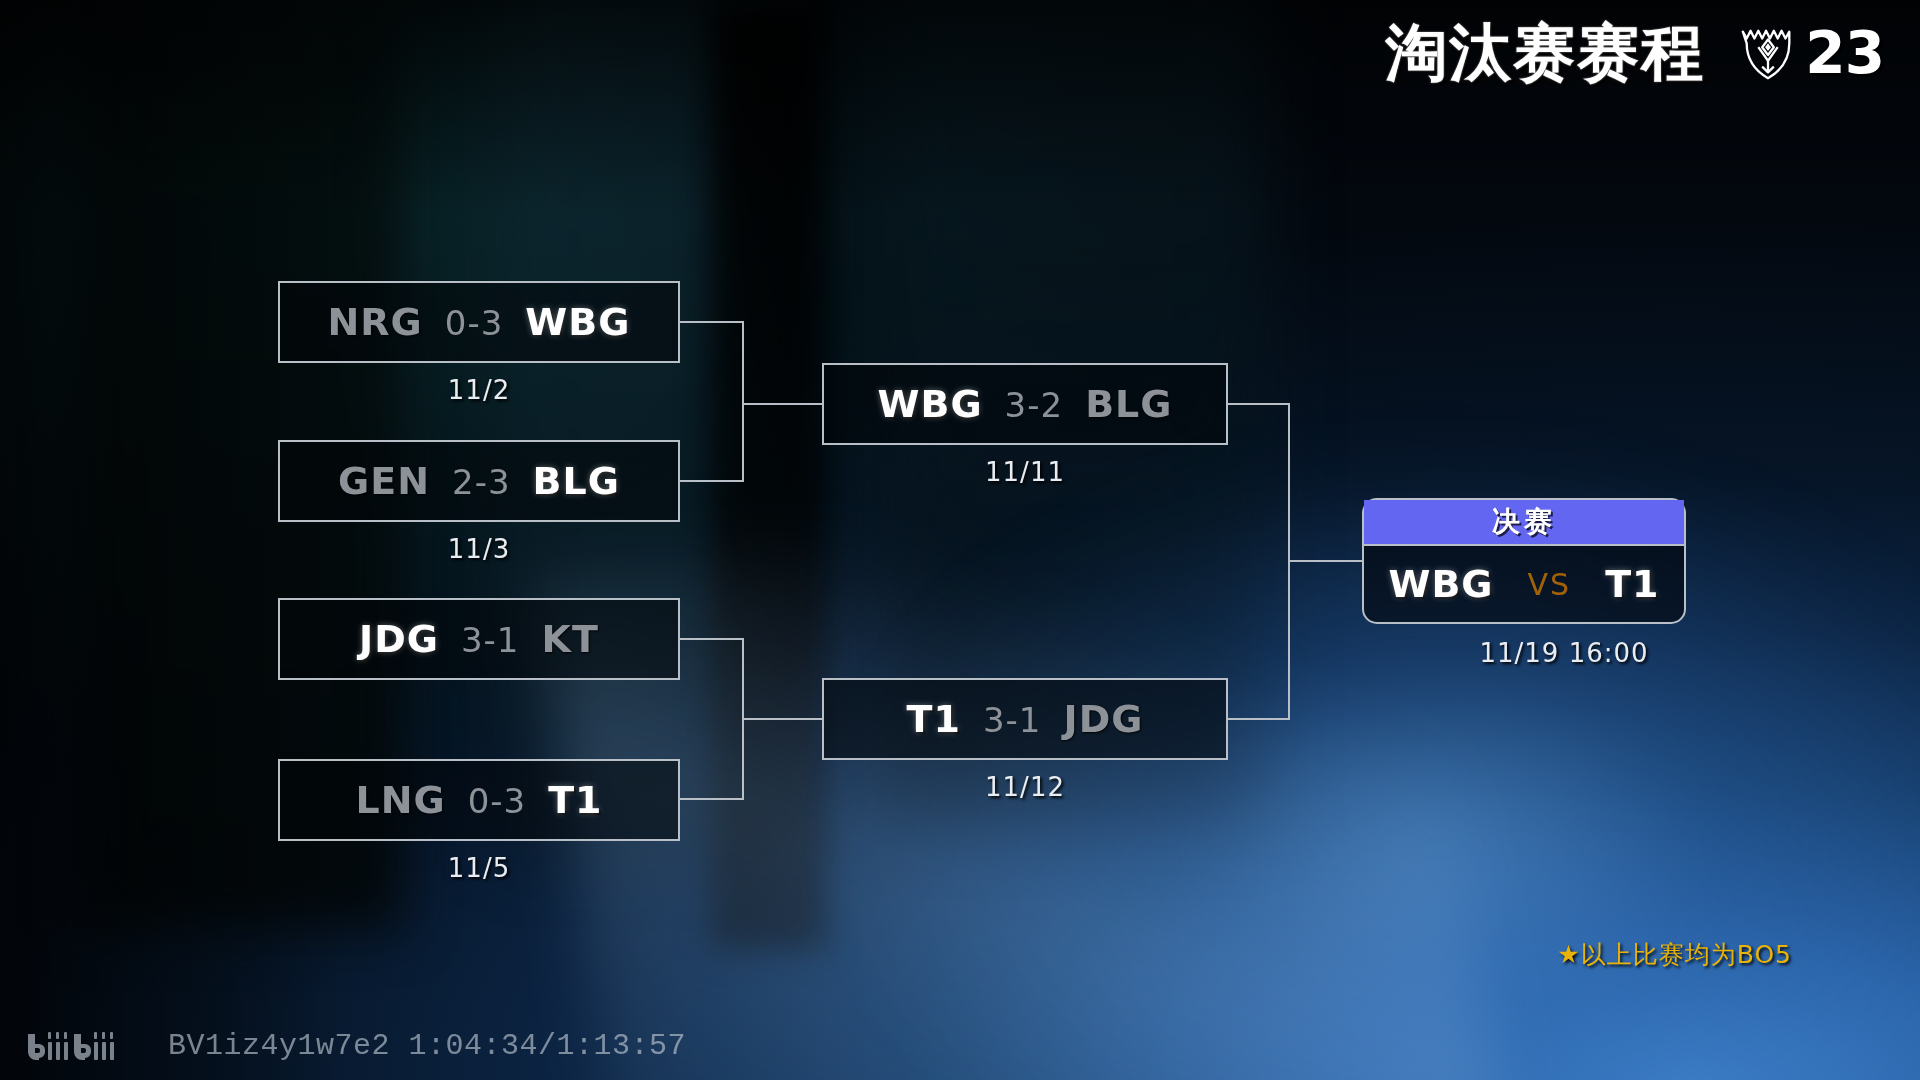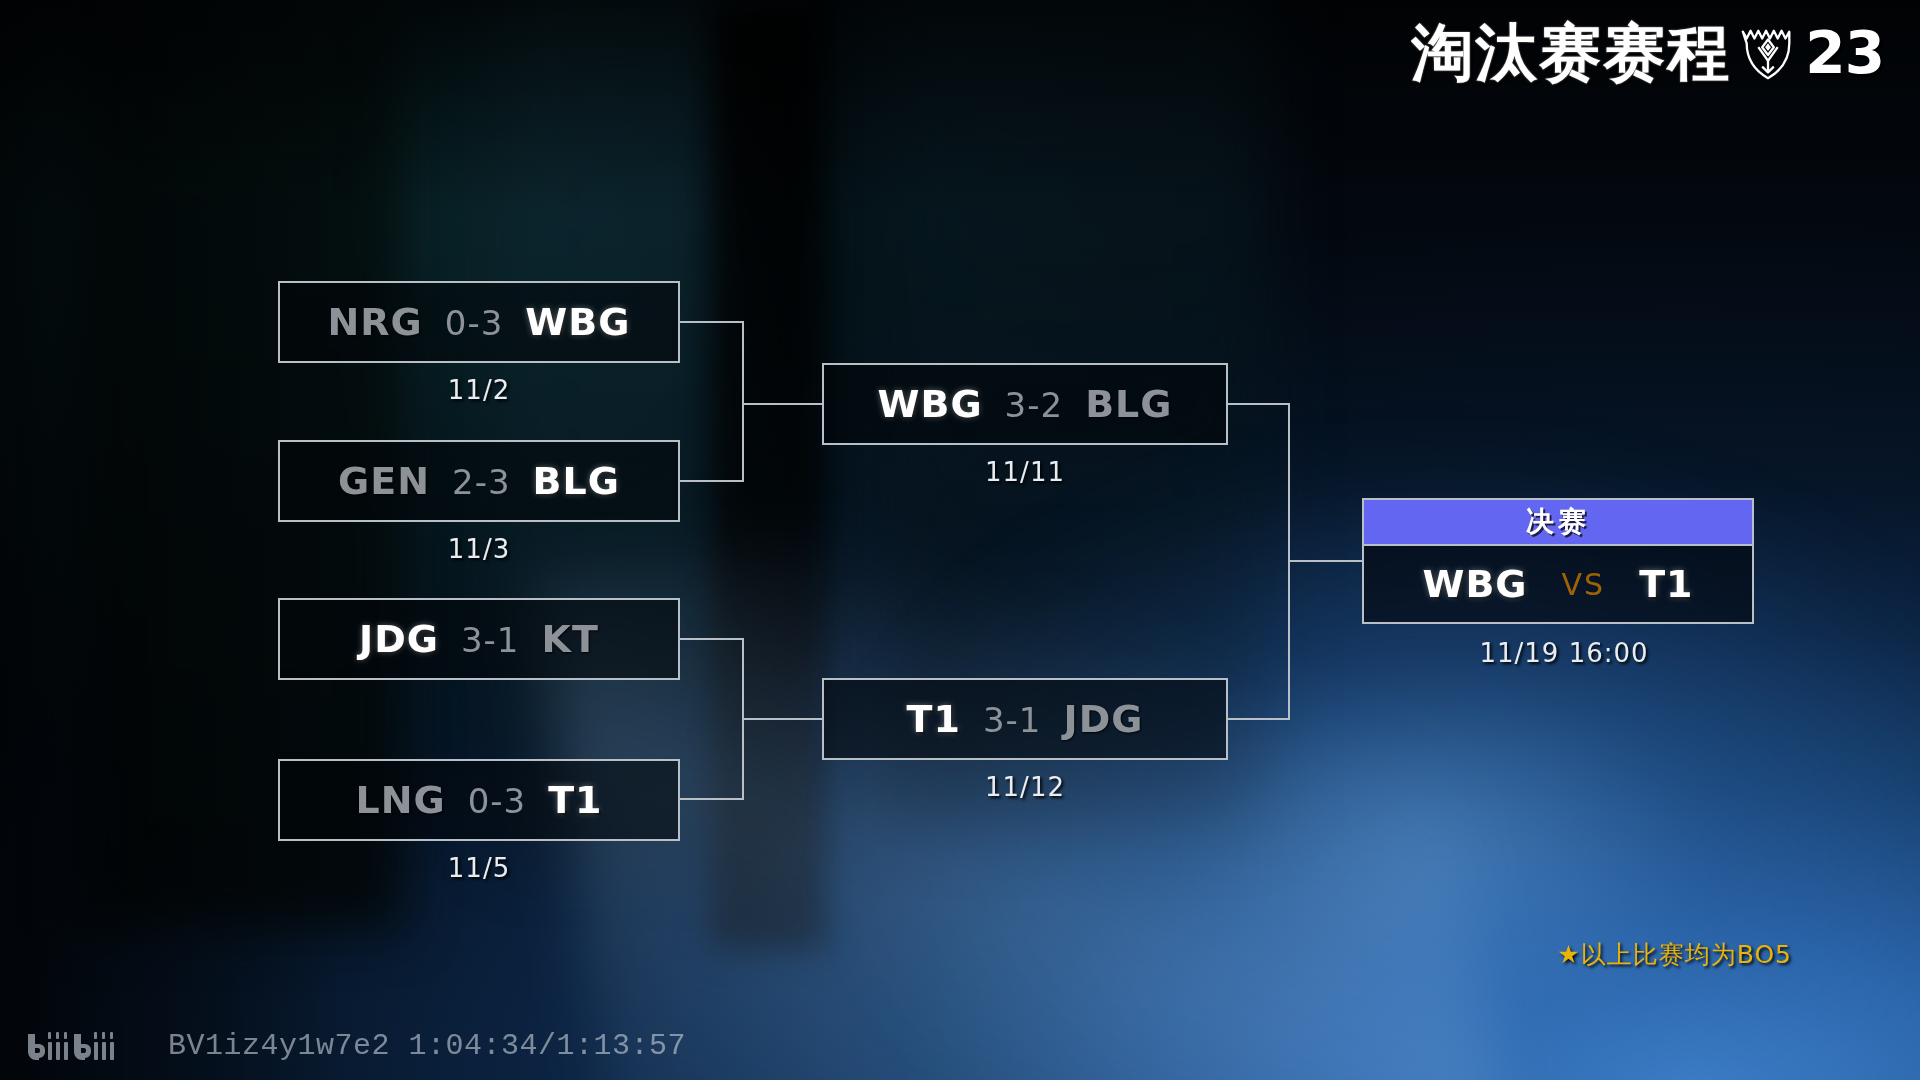--- a/index.html
+++ b/index.html
@@ -72,21 +72,21 @@
     background: linear-gradient(90deg, rgba(0,0,0,0.70), rgba(0,0,0,0));
   }
 
   
   .header {
     position: absolute;
     right: 36px;
     top: 22px;
     display: flex;
     align-items: center;
-    gap: 6px;
+    gap: 32px;
     z-index: 6;
   }
   .header-title {
     font-size: 62px;
     font-weight: 700;
     color: #ffffff;
     letter-spacing: 2px;
     line-height: 1;
     text-shadow:
       0 0 2px rgba(255,255,255,0.55),
@@ -309,21 +309,21 @@
 
     <div class="match" style="left:822px; top:678px; width:406px; height:82px;">
       <div class="match-row">
         <span class="team win">T1</span>
         <span class="score">3-1</span>
         <span class="team lose">JDG</span>
       </div>
     </div>
     <div class="match-date" style="left:822px; top:772px; width:406px;">11/12</div>
 
-    <div class="final-card" style="left:1362px; top:498px; width:392px; height:126px;">
+    <div class="final-card" style="left:1362px; top:498px; width:324px; height:126px;border-radius:15px;">
       <div class="final-header">决赛</div>
       <div class="final-body">
         <span class="team win">WBG</span>
         <span class="vs">VS</span>
         <span class="team win">T1</span>
       </div>
     </div>
     <div class="match-date" style="left:1362px; top:638px; width:404px;">11/19  16:00</div>
 
     <div class="line h" style="left:680px; top:321px; width:64px;"></div>

